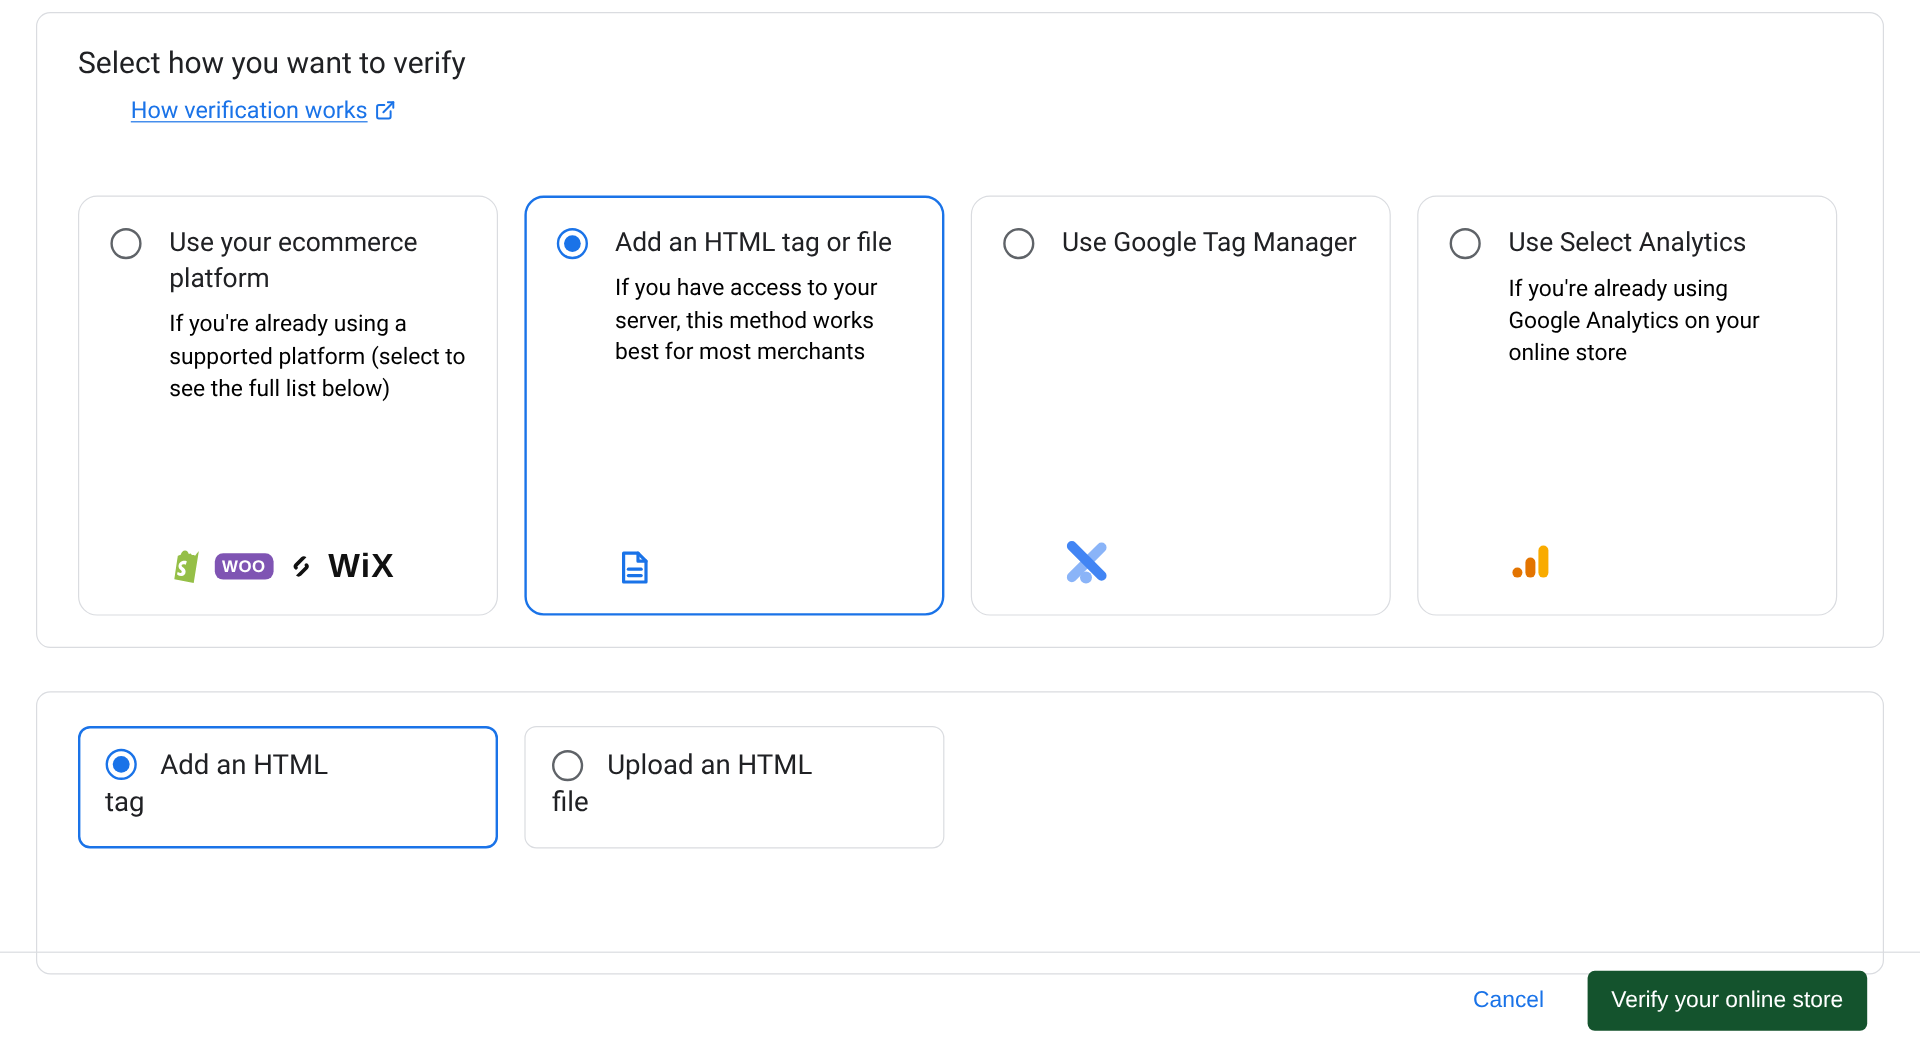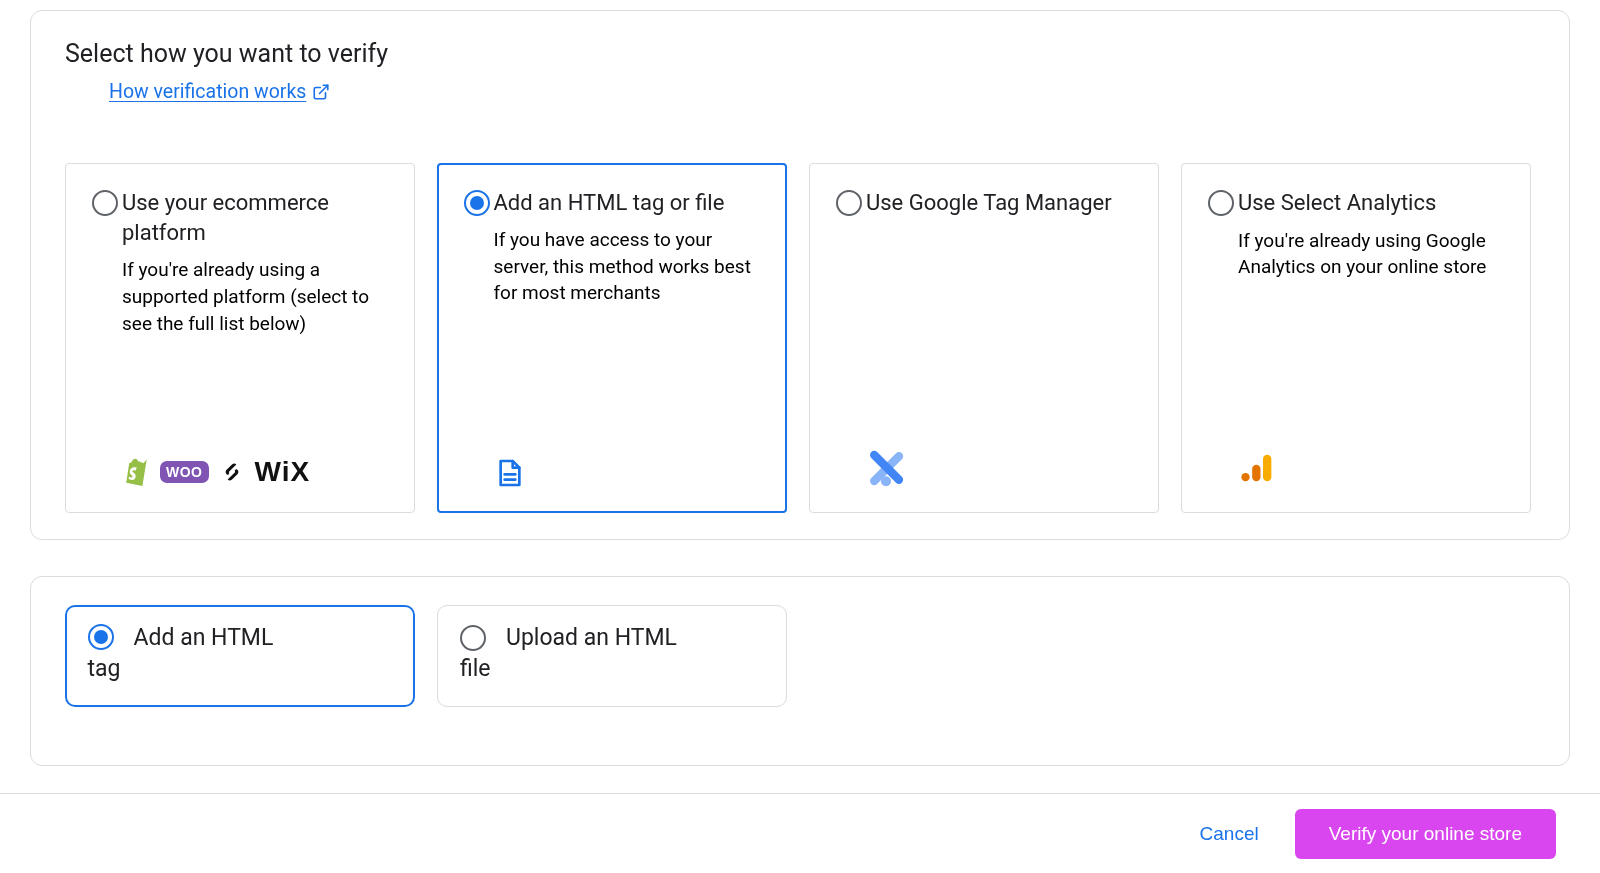--- a/index.html
+++ b/index.html
@@ -40,24 +40,24 @@
   .howlink svg { stroke: #1a73e8; }
   .cards {
     display: flex;
     gap: 22px;
     margin-top: 60px;
   }
   .card {
     width: 350px;
     height: 350px;
     border: 1px solid #dadce0;
-    border-radius: 4px;
+    border-radius: 16px;
     padding: 24px 26px;
     display: flex;
-    gap: 4px;
+    gap: 23px;
     cursor: pointer;
     background: #fff;
   }
   .card.selected {
     border: 2.5px solid #1a73e8;
     padding: 22.5px 24.5px;
   }
   .radio {
     flex: 0 0 26px;
     width: 26px; height: 26px;
@@ -94,21 +94,21 @@
   .woo {
     background:#7f54b3; color:#fff; font-weight:700;
     font-size:14px; padding:3px 6px; border-radius:7px;
     font-family: Arial, sans-serif;
     letter-spacing:0.5px;
   }
   .wix { font-weight:700; font-size:28px; letter-spacing:1px; font-family: Arial Black, Arial, sans-serif; color:#111; }
   .section2 {
     margin: 36px 30px 0 30px;
     padding: 28px 34px 34px 34px;
-    height: 190px;
+    height: 236px;
   }
   .subcards { display:flex; gap:22px; }
   .subcard {
     width: 350px;
     border: 1px solid #dadce0;
     border-radius: 10px;
     padding: 18px 22px 24px 22px;
     cursor: pointer;
   }
   .subcard.selected {
@@ -133,27 +133,27 @@
     padding: 0 44px 0 0;
   }
   .btn-text {
     color: #1a73e8;
     font-size: 19px;
     font-weight: 500;
     cursor: pointer;
     background: none; border: none;
   }
   .btn-primary {
-    background: #d946ef;
+    background: #14532d;
     color: #fff;
     font-size: 19px;
     font-weight: 500;
     border: none;
     border-radius: 6px;
-    padding: 14px 34px;
+    padding: 14px 20px;
     cursor: pointer;
     text-align: right;
   }
 </style>
 </head>
 <body>
 
 <div class="panel section1">
   <div class="title">Select how you want to verify</div>
   <a class="howlink" href="#">

